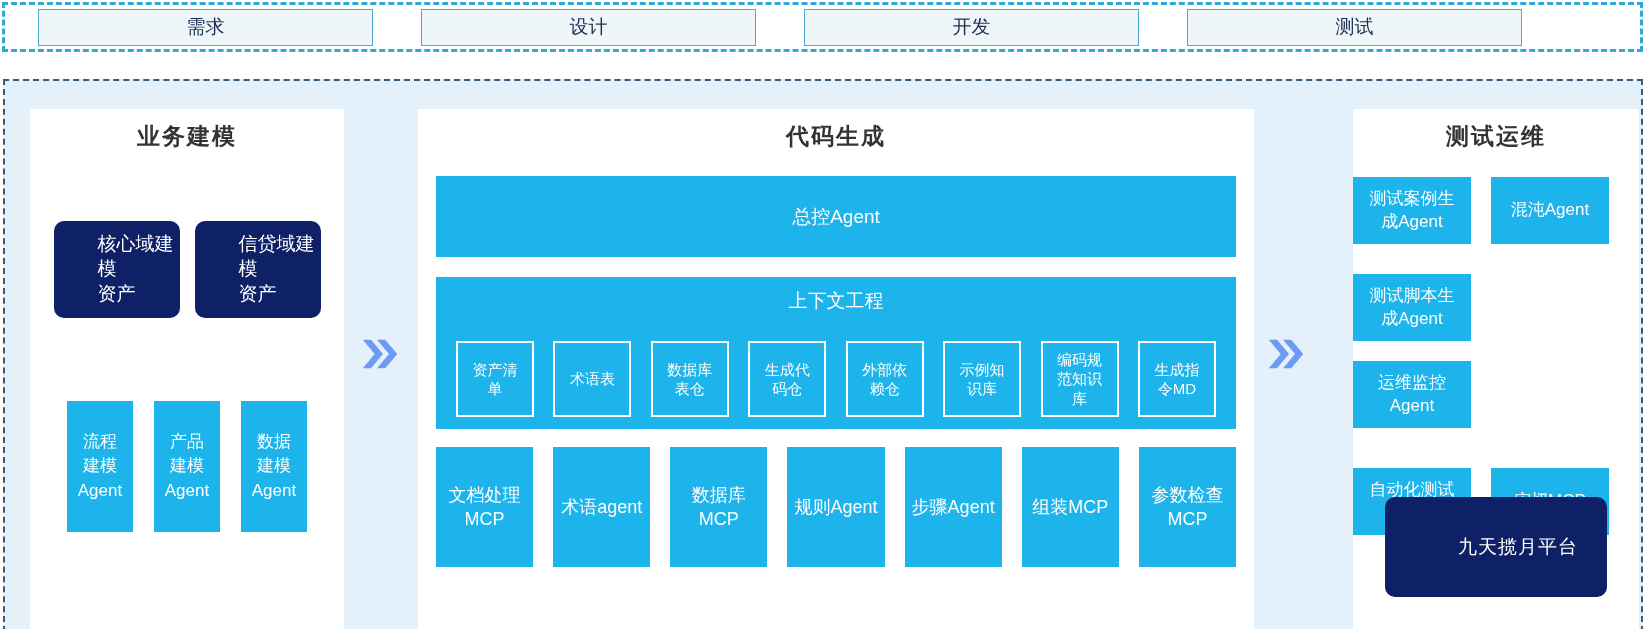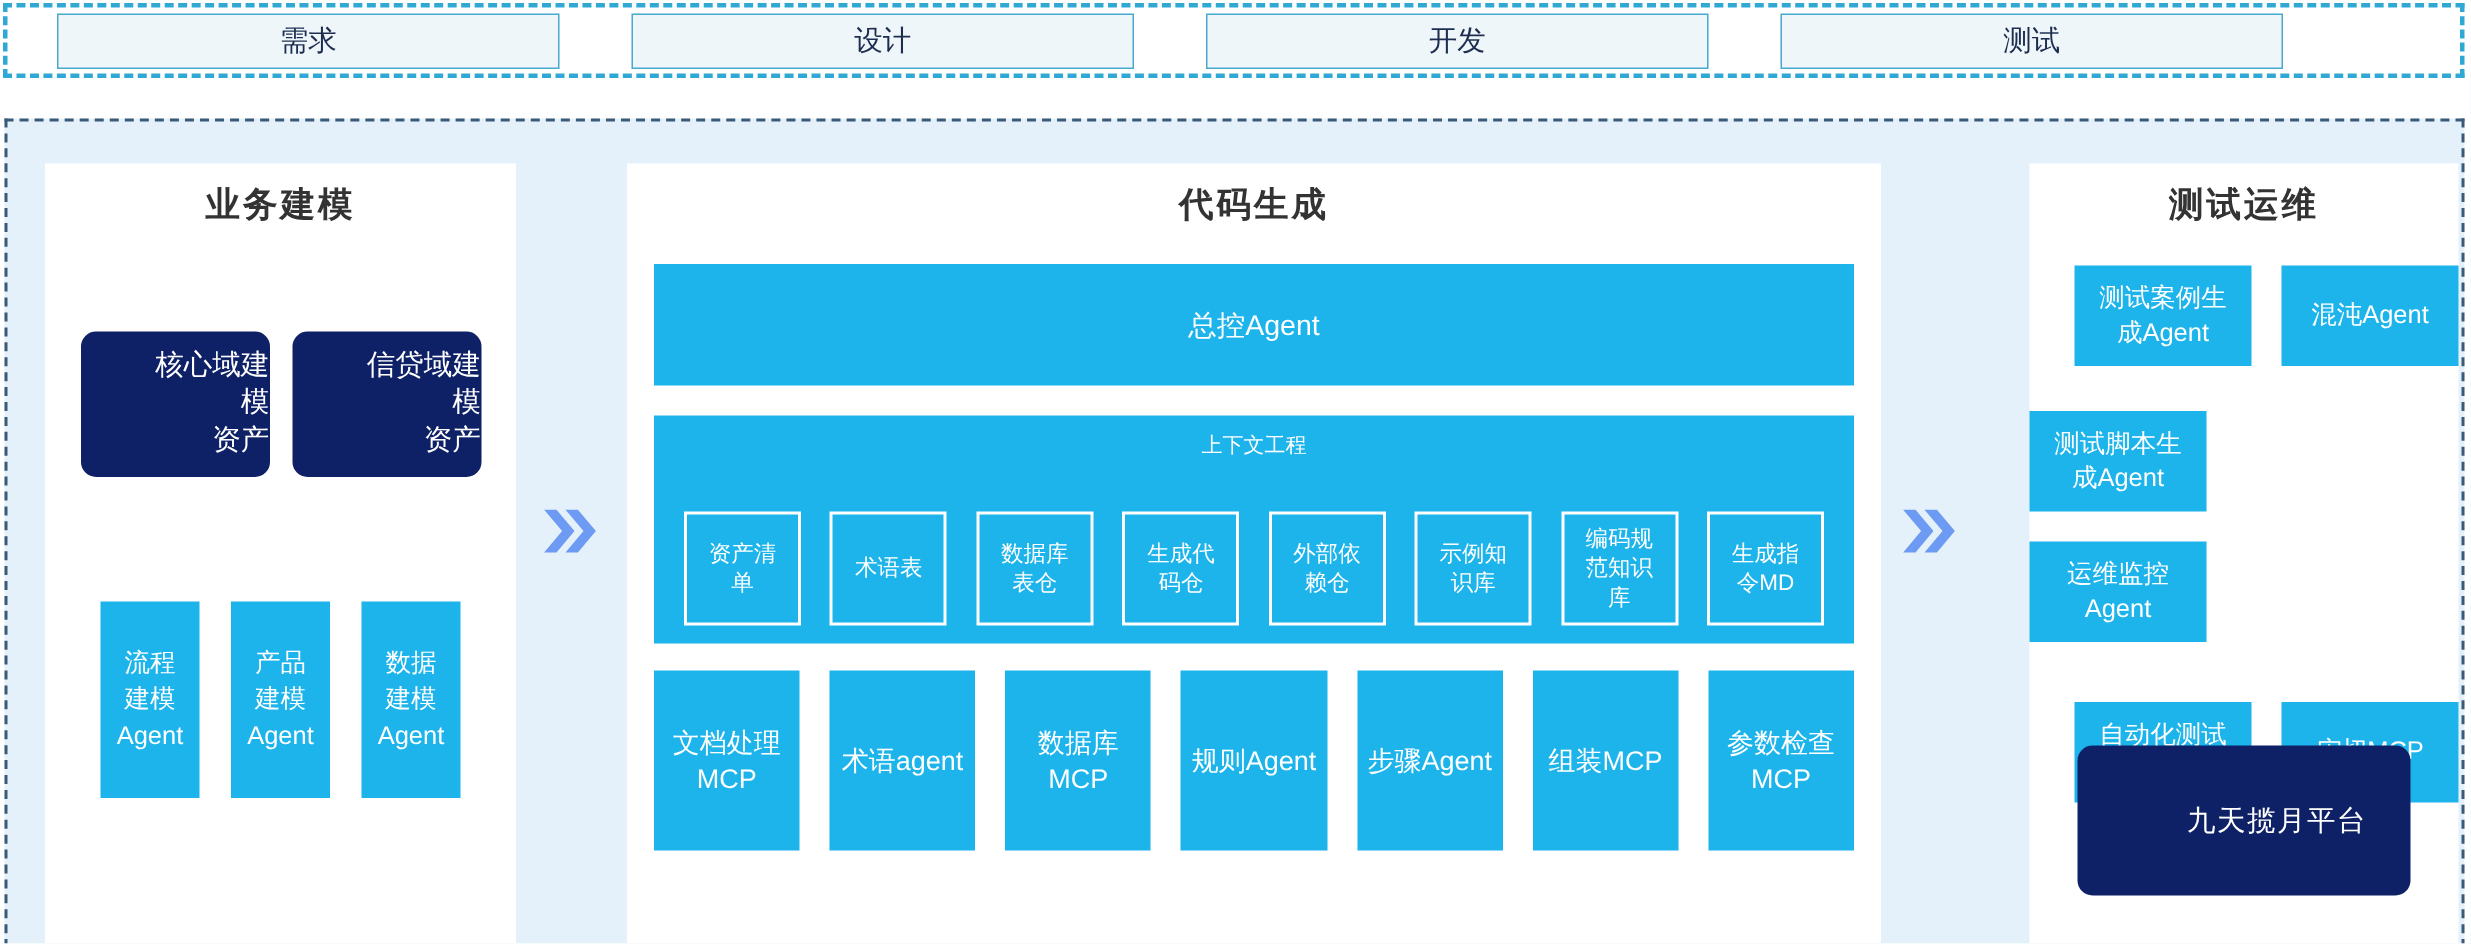--- a/index.html
+++ b/index.html
@@ -27,41 +27,41 @@
 
   .panel{position:absolute;top:28px;height:522px;background:#ffffff;}
   .panel-left{left:25px;width:314px;}
   .panel-mid{left:413px;width:836px;}
   .panel-right{left:1348px;width:286px;}
   .panel h2{margin-top:12px;text-align:center;font-size:23px;font-weight:bold;color:var(--title_text);letter-spacing:2px;}
 
   .cyanbox{background:var(--accent_cyan);color:var(--box_text);display:flex;align-items:center;justify-content:center;
     text-align:center;white-space:pre-line;}
   .navybox{background:var(--deep_navy);color:var(--box_text);border-radius:10px;display:flex;align-items:center;justify-content:center;
-    text-align:right;white-space:pre-line;padding-left:44px;}
+    text-align:left;white-space:pre-line;padding-left:44px;}
 
   
   .bm-assets{position:absolute;top:112px;left:0;width:100%;display:flex;justify-content:center;gap:15px;}
   .asset-box{width:126px;height:97px;font-size:19px;line-height:1.3;}
   .bm-agents{position:absolute;top:292px;left:0;width:100%;display:flex;justify-content:center;gap:21px;}
   .agent-box{width:66px;height:131px;font-size:17px;line-height:1.45;}
 
   
   .master-bar{position:absolute;top:67px;left:18px;right:18px;height:81px;font-size:19px;}
   .ctx-bar{position:absolute;top:168px;left:18px;right:18px;height:152px;background:var(--accent_cyan);}
-  .ctx-title{text-align:center;color:var(--box_text);font-size:14px;margin-top:11px;}
+  .ctx-title{text-align:center;color:var(--box_text);font-size:19px;margin-top:11px;}
   .ctx-items{position:absolute;left:20px;right:20px;bottom:12px;display:flex;justify-content:space-between;}
   .ctx-item{width:78px;height:76px;border:2px solid #ffffff;color:var(--box_text);font-size:15px;line-height:1.3;
     display:flex;align-items:center;justify-content:center;text-align:center;white-space:pre-line;background:transparent;}
   .tools-row{position:absolute;top:338px;left:18px;right:18px;display:flex;gap:20px;}
   .tool-box{flex:1;height:120px;font-size:18px;line-height:1.35;}
 
   
   .to-rows{position:absolute;top:68px;left:0;width:100%;}
-  .to-row{display:flex;justify-content:flex-end;gap:20px;margin-bottom:30px;}
+  .to-row{display:flex;justify-content:flex-start;gap:20px;margin-bottom:30px;}
   .to-row.r2{margin-bottom:40px;flex-direction:column;}
   .to-box{width:118px;height:67px;font-size:17px;line-height:1.3;}
   .platform-box{position:absolute;top:388px;left:50%;transform:translateX(-50%);width:222px;height:100px;font-size:19px;letter-spacing:1px;}
 
   
   .arrow{position:absolute;top:258px;width:36px;height:30px;}
   .arrow-1{left:357px;}
   .arrow-2{left:1263px;}
   .arrow svg{display:block;width:100%;height:100%;}
   .arrow polygon{fill:var(--arrow_blue);}

